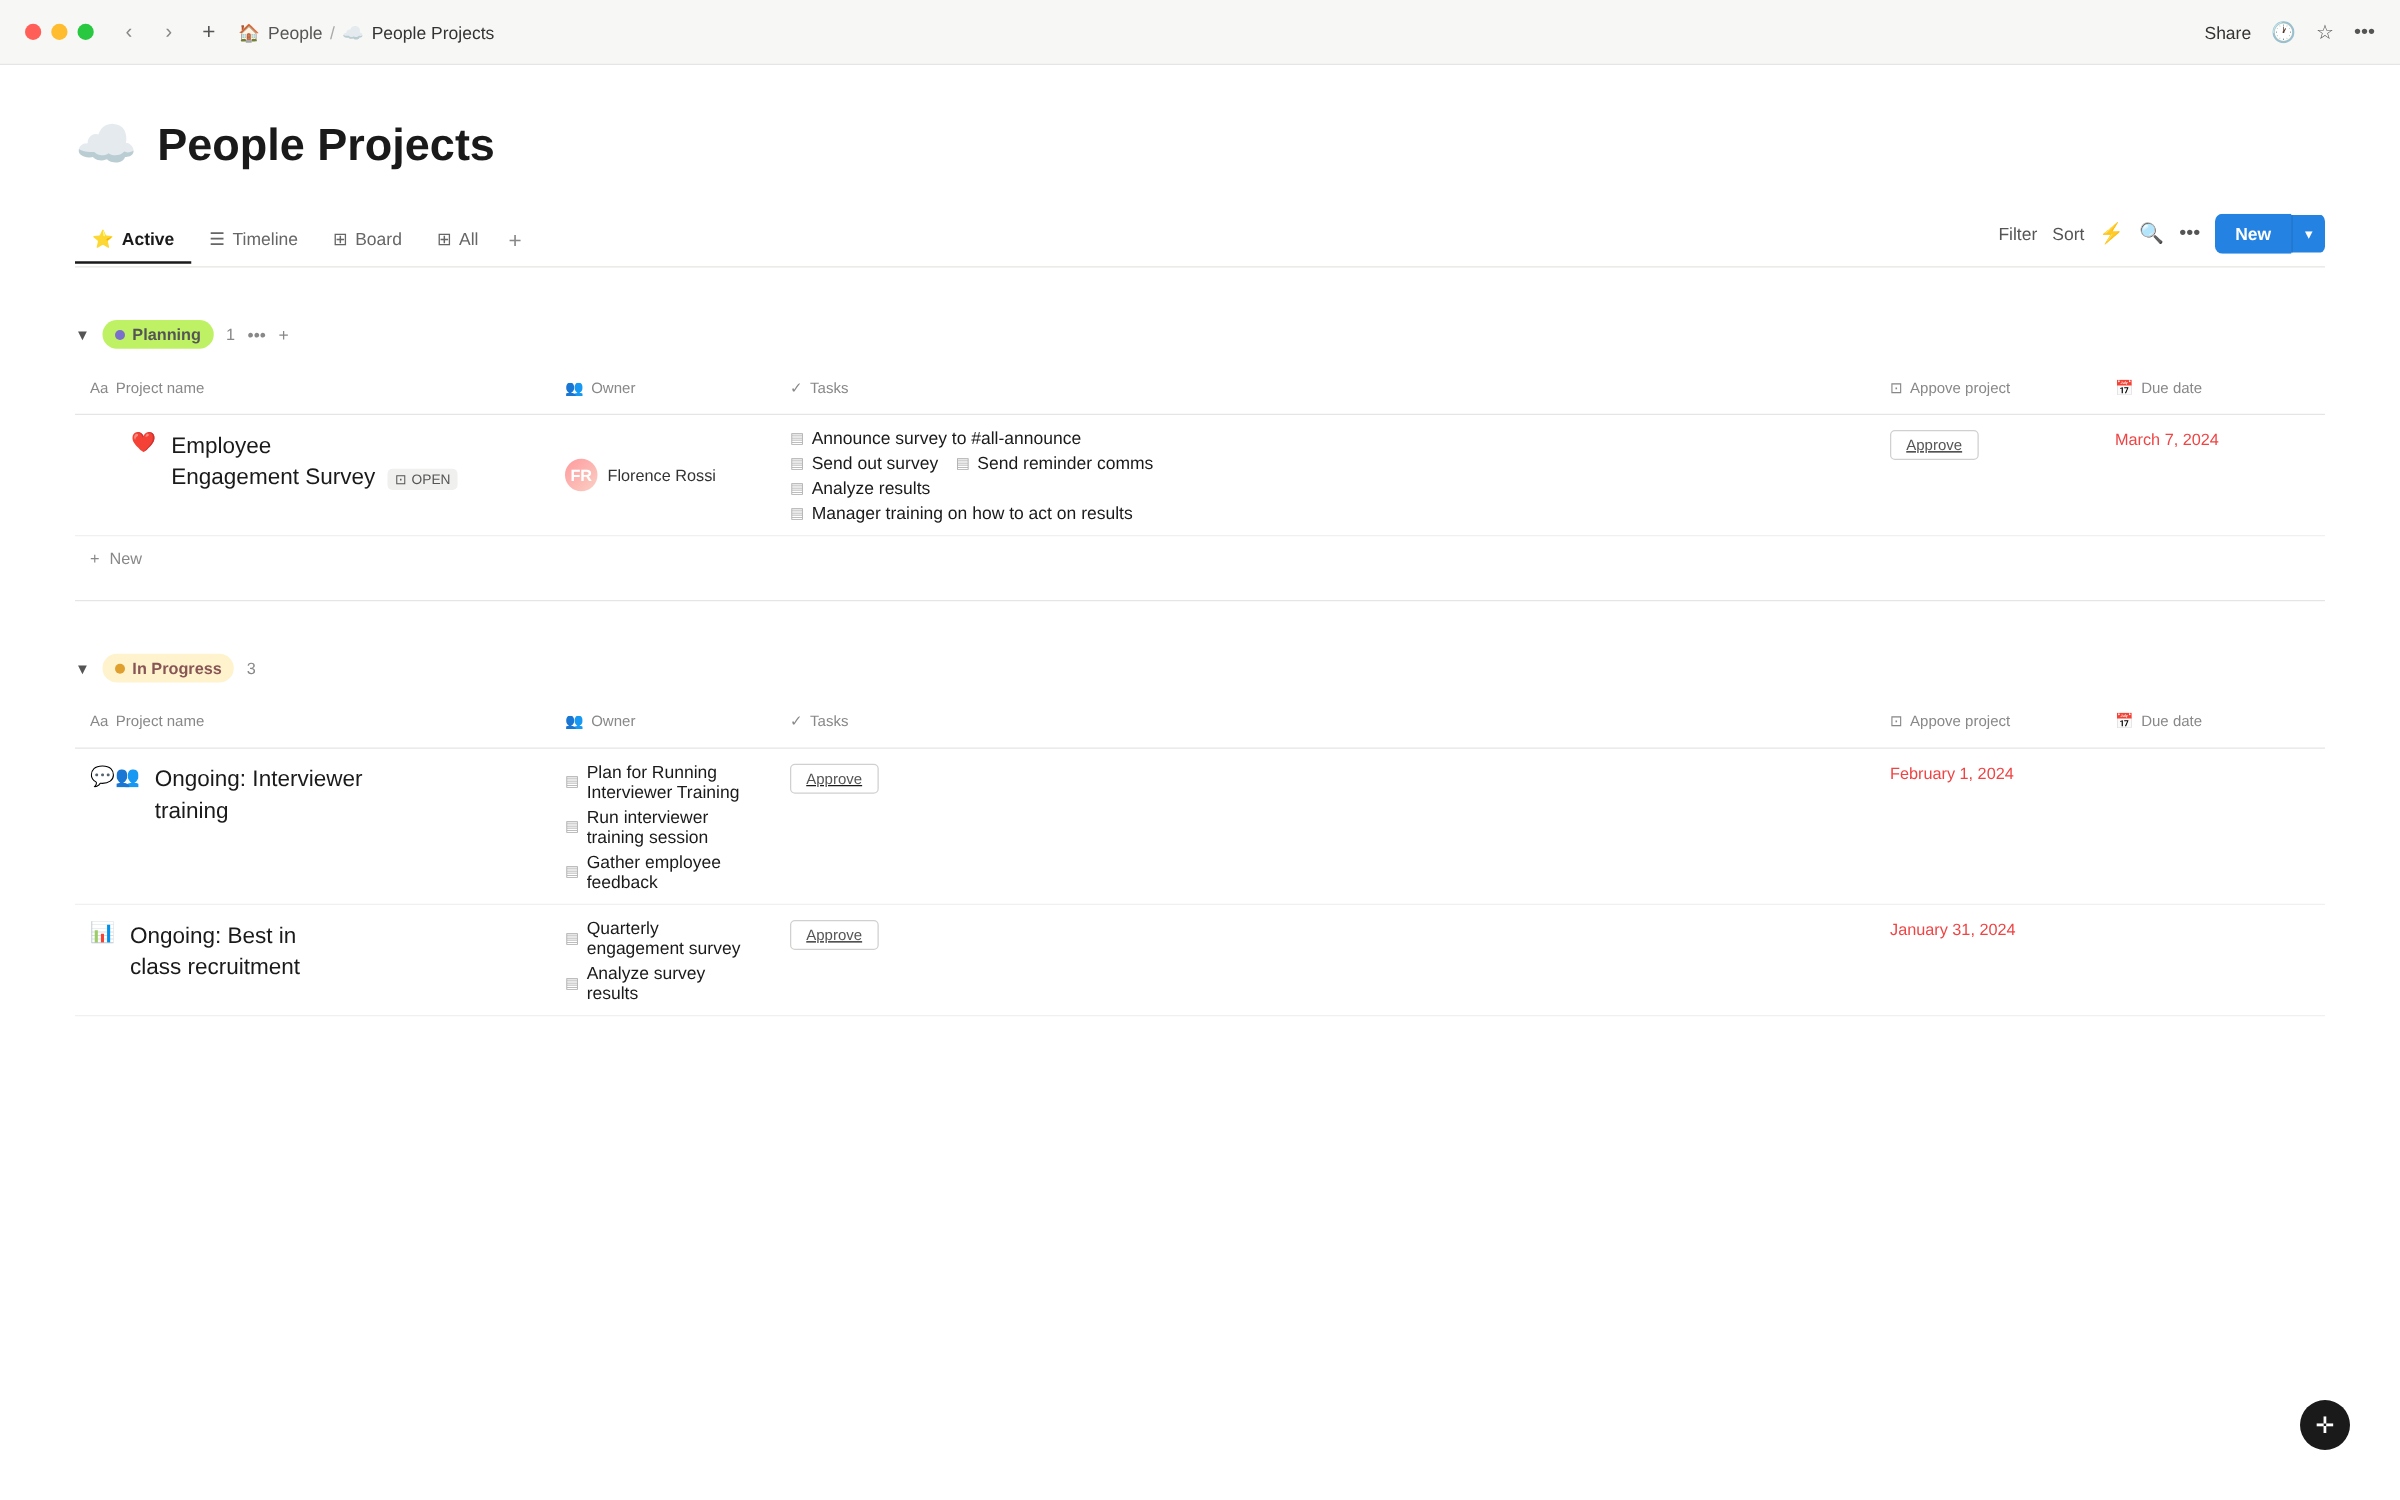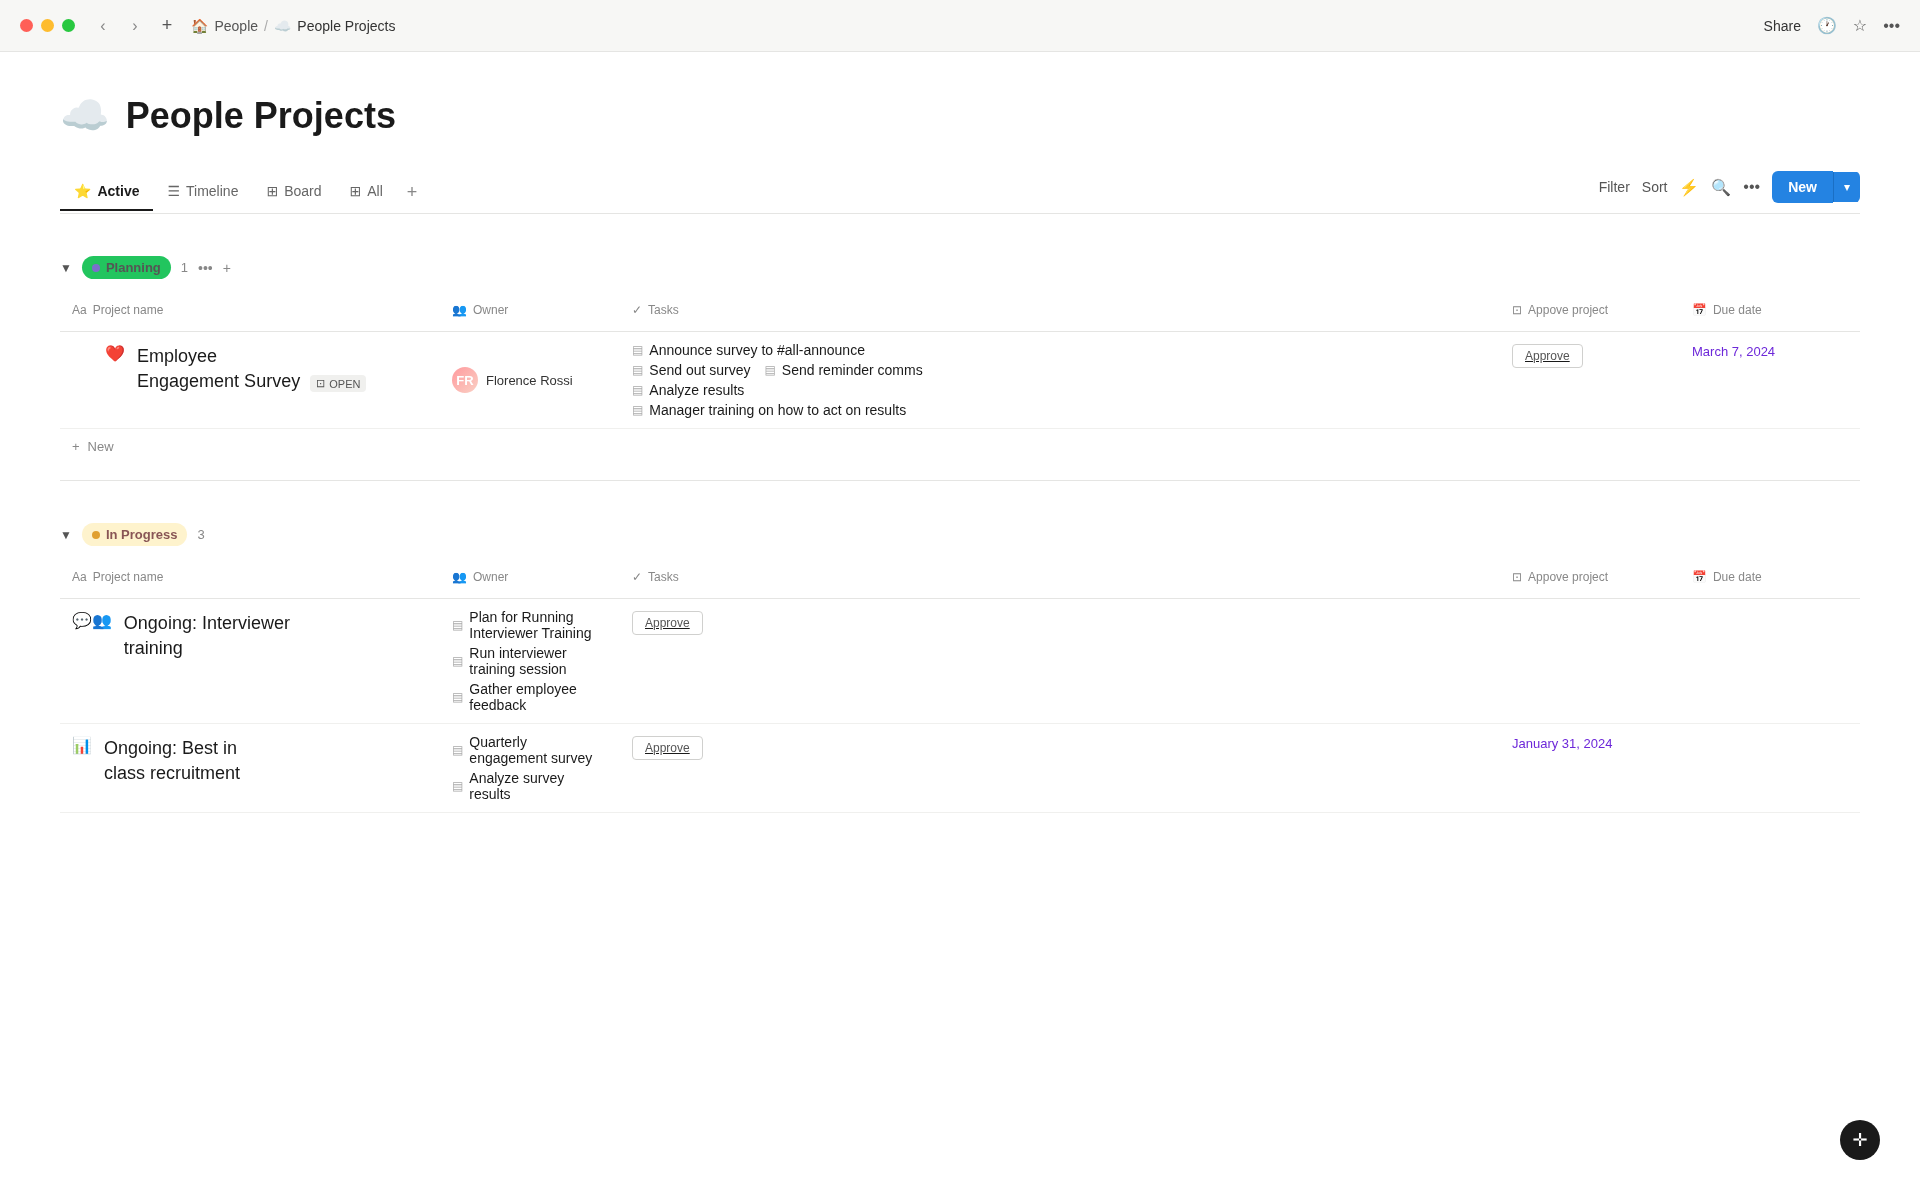--- a/index.html
+++ b/index.html
@@ -155,21 +155,21 @@
     .collapse-btn {
       background: none; border: none; cursor: pointer;
       font-size: 12px; color: #555;
     }
     .status-badge {
       display: flex; align-items: center; gap: 6px;
       padding: 4px 10px;
       border-radius: 12px;
       font-size: 13px; font-weight: 600;
     }
-    .badge-planning { background: #22c55e; color: #555; }
+    .badge-planning { background: #bef264; color: #555; }
     .badge-in-progress { background: #fef3cd; color: #855; }
     .badge-dot { width: 8px; height: 8px; border-radius: 50%; }
     .badge-dot-planning { background: #7b6fcc; }
     .badge-dot-in-progress { background: #e0a030; }
     .section-count { font-size: 13px; color: #888; }
     .section-action-btn {
       background: none; border: none; cursor: pointer;
       font-size: 14px; color: #888;
     }
     .table-header {
@@ -237,21 +237,21 @@
       padding: 4px 12px;
       border: 1px solid #d0d0ce;
       border-radius: 4px;
       background: #fff;
       font-size: 12px; color: #555;
       cursor: pointer;
     }
     .due-date-cell {
       display: flex; align-items: flex-start;
       padding: 12px 12px;
-      font-size: 13px; color: #6d28d9;
+      font-size: 13px; color: #ef4444;
     }
 
     
     .new-row {
       display: flex; align-items: center; gap: 8px;
       padding: 10px 12px;
       color: #888; font-size: 13px;
       cursor: pointer;
     }
 
@@ -482,20 +482,23 @@
           <span>Run interviewer training session</span>
         </div>
         <div class="tasks-row-line">
           <span class="task-icon">▤</span>
           <span>Gather employee feedback</span>
         </div>
       </div>
       <div class="approve-cell">
         <button class="approve-btn">Approve</button>
       </div>
+      <div class="due-date-cell">
+        <span>February 1, 2024</span>
+      </div>
     </div>
 
     <div class="table-row">
       <div class="td-project-name">
         <span class="project-emoji">📊</span>
         <span class="project-name-text">Ongoing: Best in<br>class recruitment</span>
       </div>
       <div class="tasks-cell">
         <div class="tasks-row-line">
           <span class="task-icon">▤</span>

